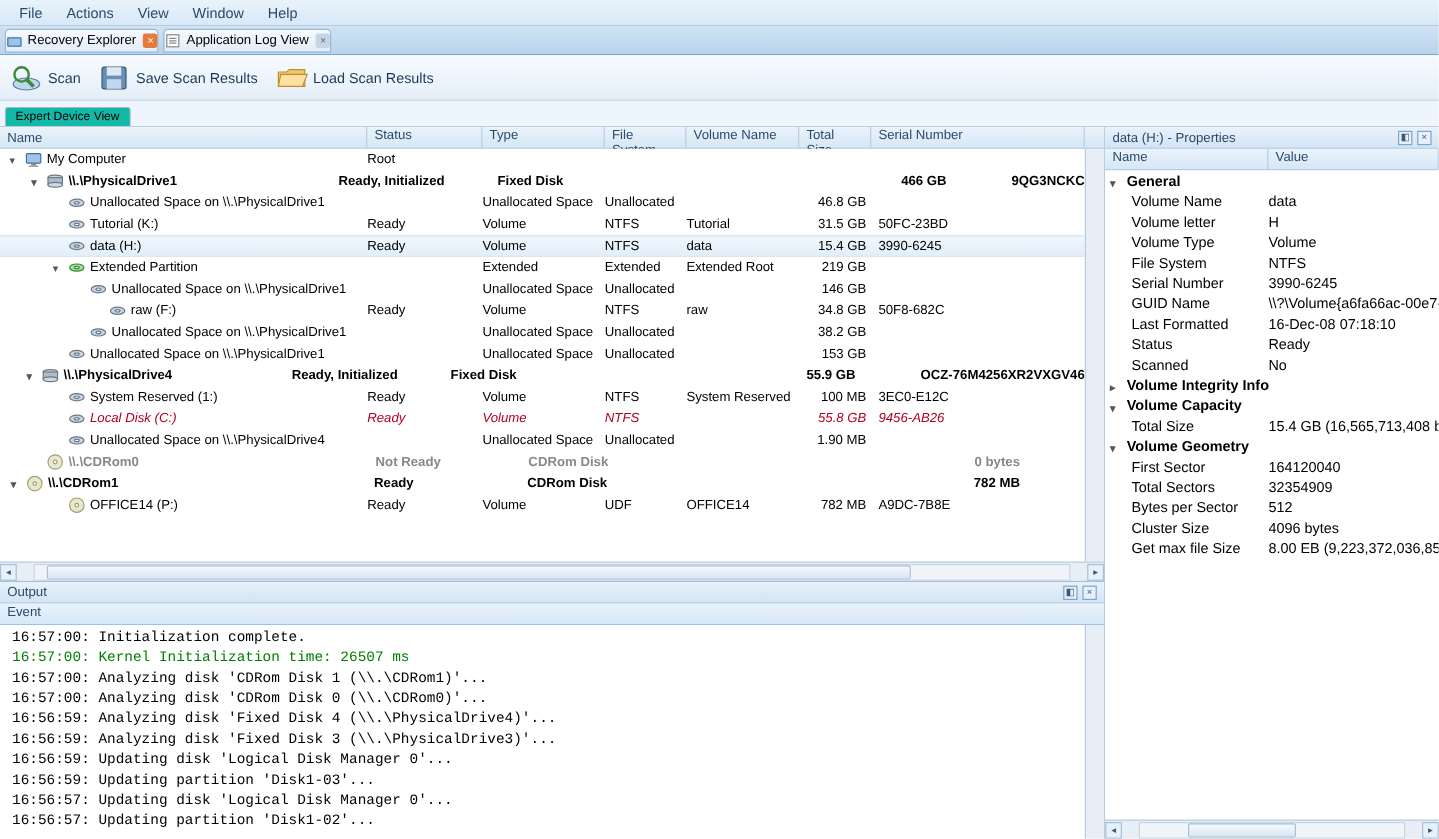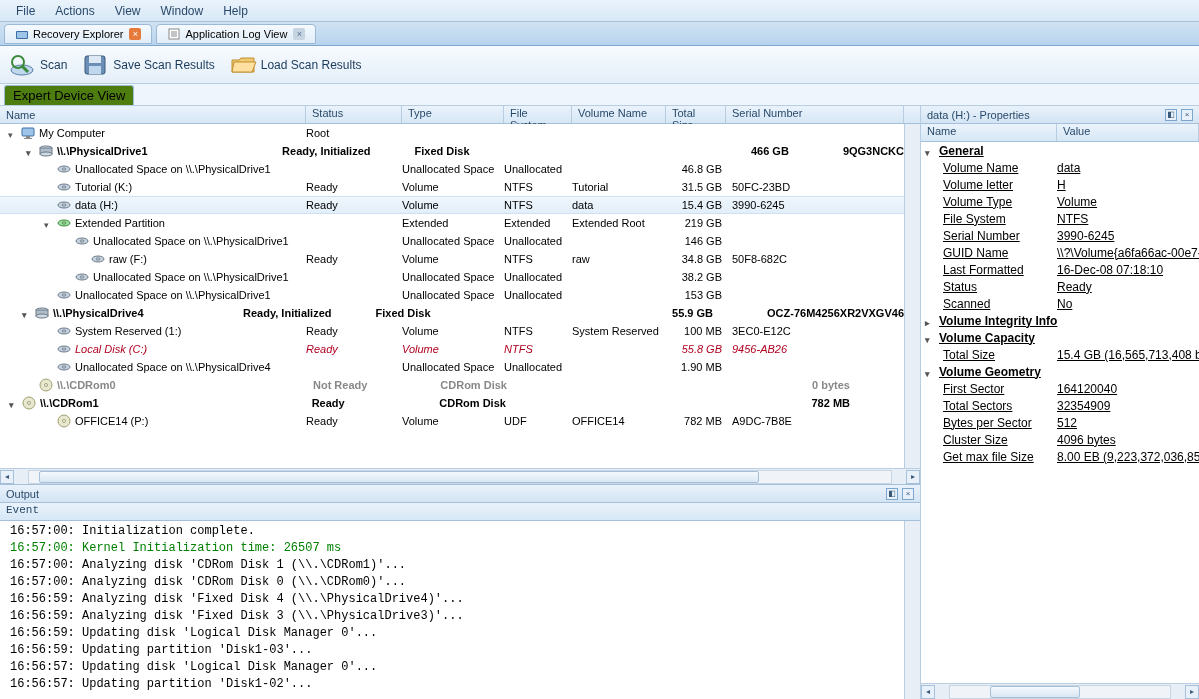--- a/index.html
+++ b/index.html
@@ -2,32 +2,32 @@
 <html><head>
 <meta charset="utf-8">
 <style>
 * { box-sizing: border-box; margin: 0; padding: 0; }
 body { font-family: "Segoe UI", Tahoma, sans-serif; font-size: 12px; background: #fff; color: #000; overflow: hidden; width: 1199px; height: 699px; }
 
 .menubar { background: linear-gradient(#eaf3fb, #d7e8f7); height: 22px; display: flex; align-items: center; padding: 0 6px; border-bottom: 1px solid #a6c0da; }
 .menubar .item { padding: 2px 10px; color: #2a4a6a; cursor: default; }
 
 .tabbar { background: linear-gradient(#d0e2f3, #b8d4ed); height: 24px; display: flex; align-items: center; padding: 0 4px; border-bottom: 1px solid #7ba6cd; }
-.tab { display: flex; align-items: center; background: linear-gradient(#f5faff,#e0edf8); border: 1px solid #9cb9d6; border-radius: 4px 4px 0 0; height: 20px; padding: 0 10px; margin-right: 4px; font-size: 11px; }
+.tab { display: flex; align-items: center; background: linear-gradient(#f5faff,#e0edf8); border: 1px solid #9cb9d6; border-radius: 4px 4px 0 0; height: 20px; padding: 0 0; margin-right: 4px; font-size: 11px; }
 .tab .tabicon { width: 14px; height: 14px; margin-right: 4px; display: inline-block; }
 .tab .xbtn { width: 12px; height: 12px; background: #e67a3c; color: #fff; border-radius: 2px; margin-left: 6px; font-size: 9px; line-height: 12px; text-align: center; }
 .tab .xbtn.gray { background: #c7d5e3; color: #5a7390; }
 
 .toolbar { background: linear-gradient(#f7fbff,#e4eef8); height: 38px; display: flex; align-items: center; padding: 0 8px; border-bottom: 1px solid #b8cde0; }
 .tbtn { display: flex; align-items: center; margin-right: 14px; cursor: default; }
 .tbtn .ticon { width: 28px; height: 26px; margin-right: 4px; display: inline-block; }
 .tbtn span.lbl { color: #1a3a5a; }
 
 .viewtab-row { background: #eef5fc; height: 22px; display: flex; align-items: flex-end; padding: 0 4px; border-bottom: 1px solid #b8cde0; }
-.viewtab { background: #4d7c0f; border: 1px solid #9cb9d6; border-bottom: none; border-radius: 3px 3px 0 0; padding: 2px 8px; font-size: 13px; }
+.viewtab { background: #14b8a6; border: 1px solid #9cb9d6; border-bottom: none; border-radius: 3px 3px 0 0; padding: 2px 8px; font-size: 10px; }
 
 .main-split { display: flex; height: 593px; }
 .left-col { width: 921px; display: flex; flex-direction: column; border-right: 1px solid #b8cde0; }
 .right-col { width: 278px; display: flex; flex-direction: column; }
 
 .panel-title { background: linear-gradient(#e9f2fb,#d3e4f4); height: 18px; font-size: 11px; padding: 1px 6px; border-bottom: 1px solid #a6c0da; display: flex; align-items: center; justify-content: space-between; color: #2a4a6a; }
 .panel-ctrls { display: flex; gap: 4px; }
 .pc { width: 12px; height: 12px; border: 1px solid #7ba6cd; background: #e8f1fa; font-size: 8px; text-align: center; line-height: 10px; color: #3a5a7a; }
 
 .grid-head { background: linear-gradient(#eaf3fc,#d6e7f6); height: 18px; display: flex; border-bottom: 1px solid #a6c0da; font-size: 11px; color: #2a4a6a; }
@@ -49,29 +49,29 @@
 .exp::before { content: "▸"; font-size: 9px; color: #555; display: inline-block; }
 .exp.open::before { content: "▾"; }
 .icon-sm { width: 14px; height: 14px; margin-right: 4px; display: inline-block; }
 
 .hscroll { height: 16px; background: #e8eef5; border-top: 1px solid #b8cde0; display: flex; align-items: center; }
 .hscroll .track { flex: 1; height: 14px; background: #f0f4f9; border: 1px solid #c7d5e3; margin: 0 14px; position: relative; }
 .hscroll .thumb { position: absolute; left: 10px; width: 720px; height: 12px; background: linear-gradient(#f5f9fd,#d8e6f3); border: 1px solid #a6c0da; border-radius: 2px; }
 .hscroll .arr { width: 14px; height: 14px; background: #e8f1fa; border: 1px solid #a6c0da; font-size: 8px; text-align: center; line-height: 12px; color: #3a5a7a; }
 
 .output { height: 215px; display: flex; flex-direction: column; border-top: 1px solid #a6c0da; }
-.out-head { background: linear-gradient(#eaf3fc,#d6e7f6); height: 18px; border-bottom: 1px solid #a6c0da; font-size: 11px; padding: 1px 6px; color: #2a4a6a; font-family: Liberation Mono, monospace; }
+.out-head { background: linear-gradient(#eaf3fc,#d6e7f6); height: 18px; border-bottom: 1px solid #a6c0da; font-size: 11px; padding: 1px 6px; color: #2a4a6a; }
 .out-body { flex: 1; overflow: auto; background: #fff; font-family: "Consolas","Courier New",monospace; font-size: 12px; padding: 2px 10px; }
 .out-body .line { white-space: pre; line-height: 17px; }
 .out-body .line.green { color: #008000; }
 
 .props-head { background: linear-gradient(#eaf3fc,#d6e7f6); height: 18px; display: flex; border-bottom: 1px solid #a6c0da; font-size: 11px; color: #2a4a6a; }
 .props-head .col { border-right: 1px solid #b8cde0; padding: 1px 6px; }
 .props-body { flex: 1; overflow: auto; background: #fff; font-size: 12px; }
-.prow { display: flex; height: 17px; align-items: center; text-decoration: underline; }
+.prow { display: flex; height: 17px; align-items: center; }
 .prow .pname { width: 136px; padding-left: 6px; }
 .prow .pval { flex: 1; white-space: nowrap; overflow: hidden; }
 .pgroup { font-weight: bold; padding-left: 4px; }
 .pgroup .exp { margin-right: 3px; }
 .pchild .pname { padding-left: 22px; }
 
 .vscroll { width: 16px; background: #e8eef5; border-left: 1px solid #b8cde0; }
 
 svg { display: block; }
 </style>

